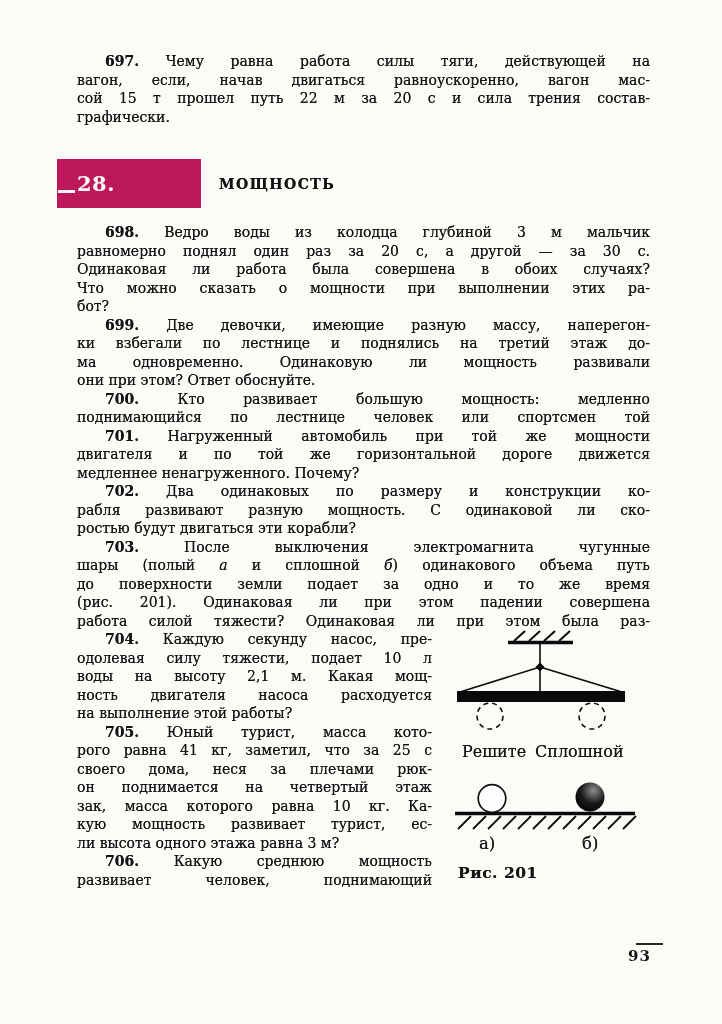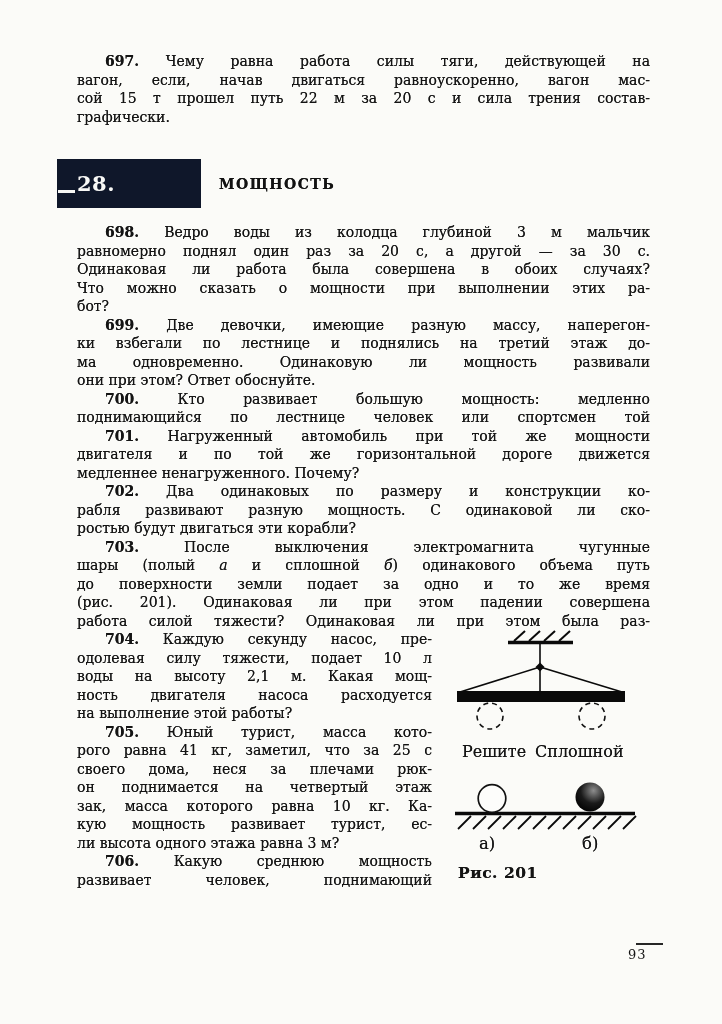--- a/index.html
+++ b/index.html
@@ -38,21 +38,21 @@
   
   .section-header {
     margin: 33px 0 15px -20px;   
     height: 49px;
     display: flex;
     align-items: center;
   }
   .section-box {
     position: relative;
     width: 144px; height: 49px;
-    background: #0f172a;
+    background: #be185d;
     display: flex;
     align-items: center;
   }
   .section-box .dash {
     position: absolute;
     left: 1px; top: 31px;
     width: 17px; height: 3px;
     background: #f6f6f4;
   }
   .section-box .num {
@@ -121,22 +121,22 @@
     position: absolute;
     left: 628px; top: 943px;
     width: 40px;
   }
   .folio .rule {
     margin-left: 8px;
     width: 27px; height: 2px;
     background: #262626;
   }
   .folio .num {
-    font-weight: normal;
-    font-size: 13px;
+    font-weight: bold;
+    font-size: 15px;
     margin-top: 2px;
     letter-spacing: 1px;
   }
 </style>
 </head>
 <body>
 
 <div class="page">
 
   <div>

